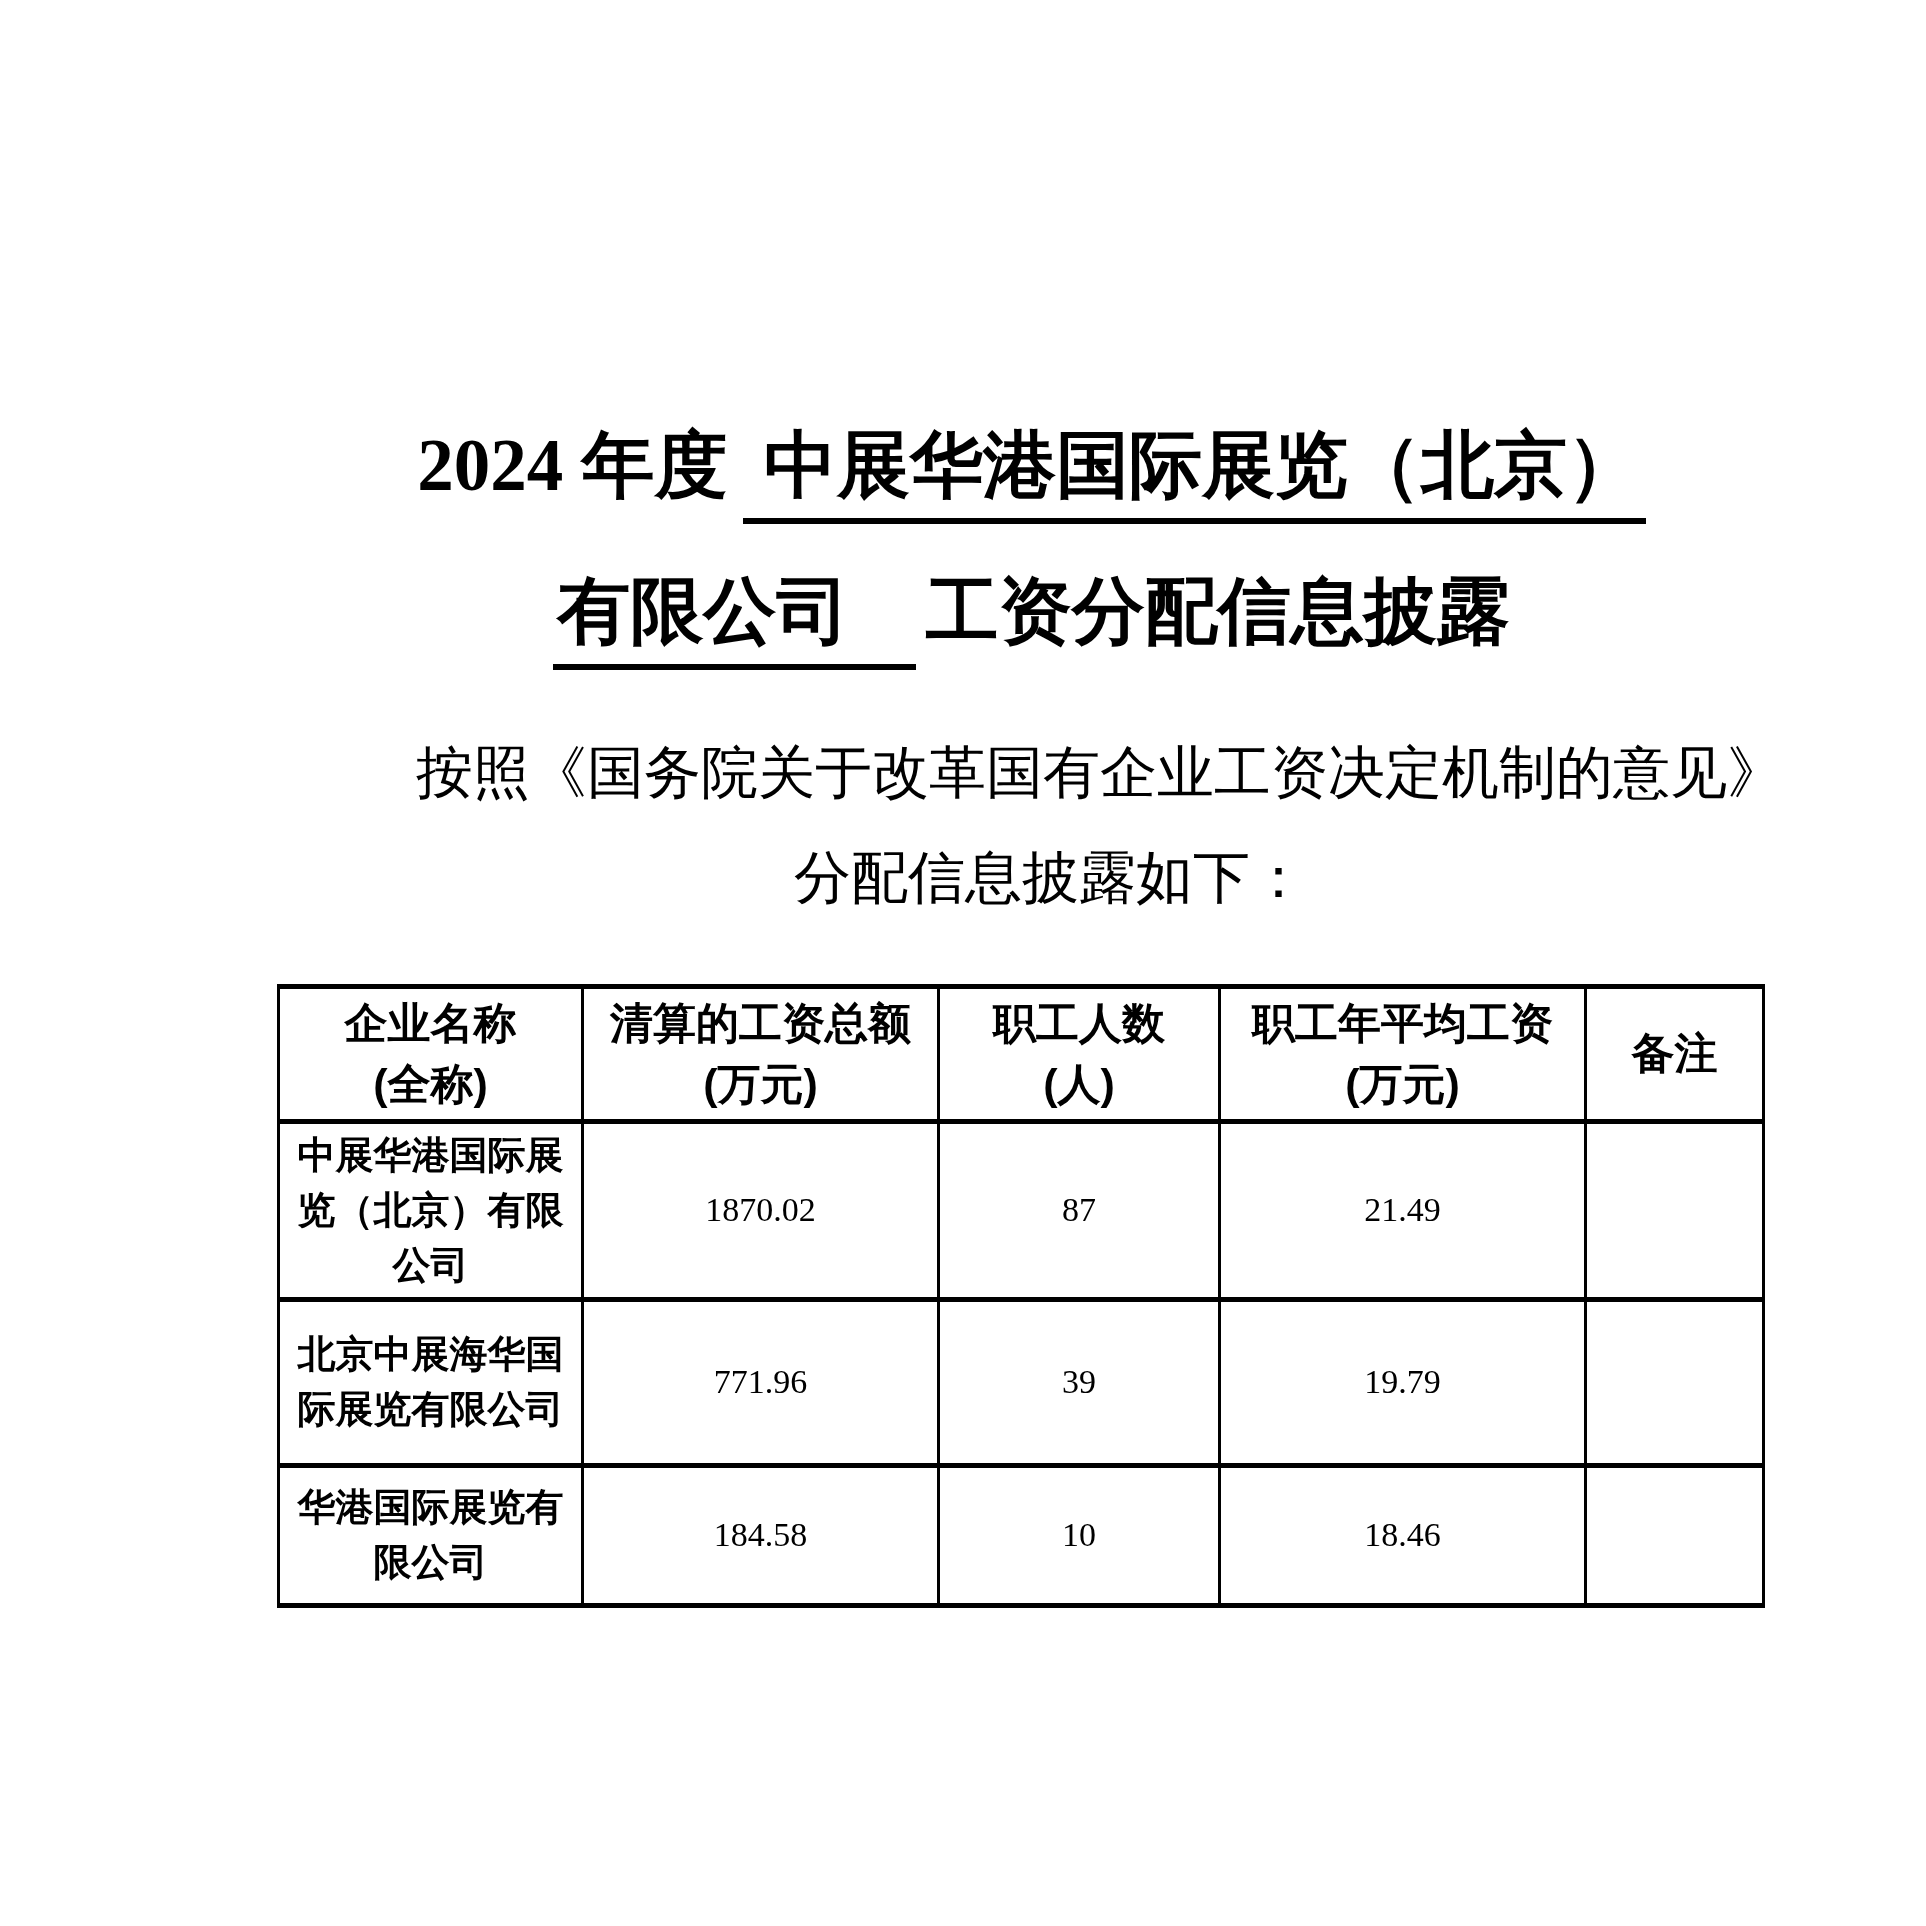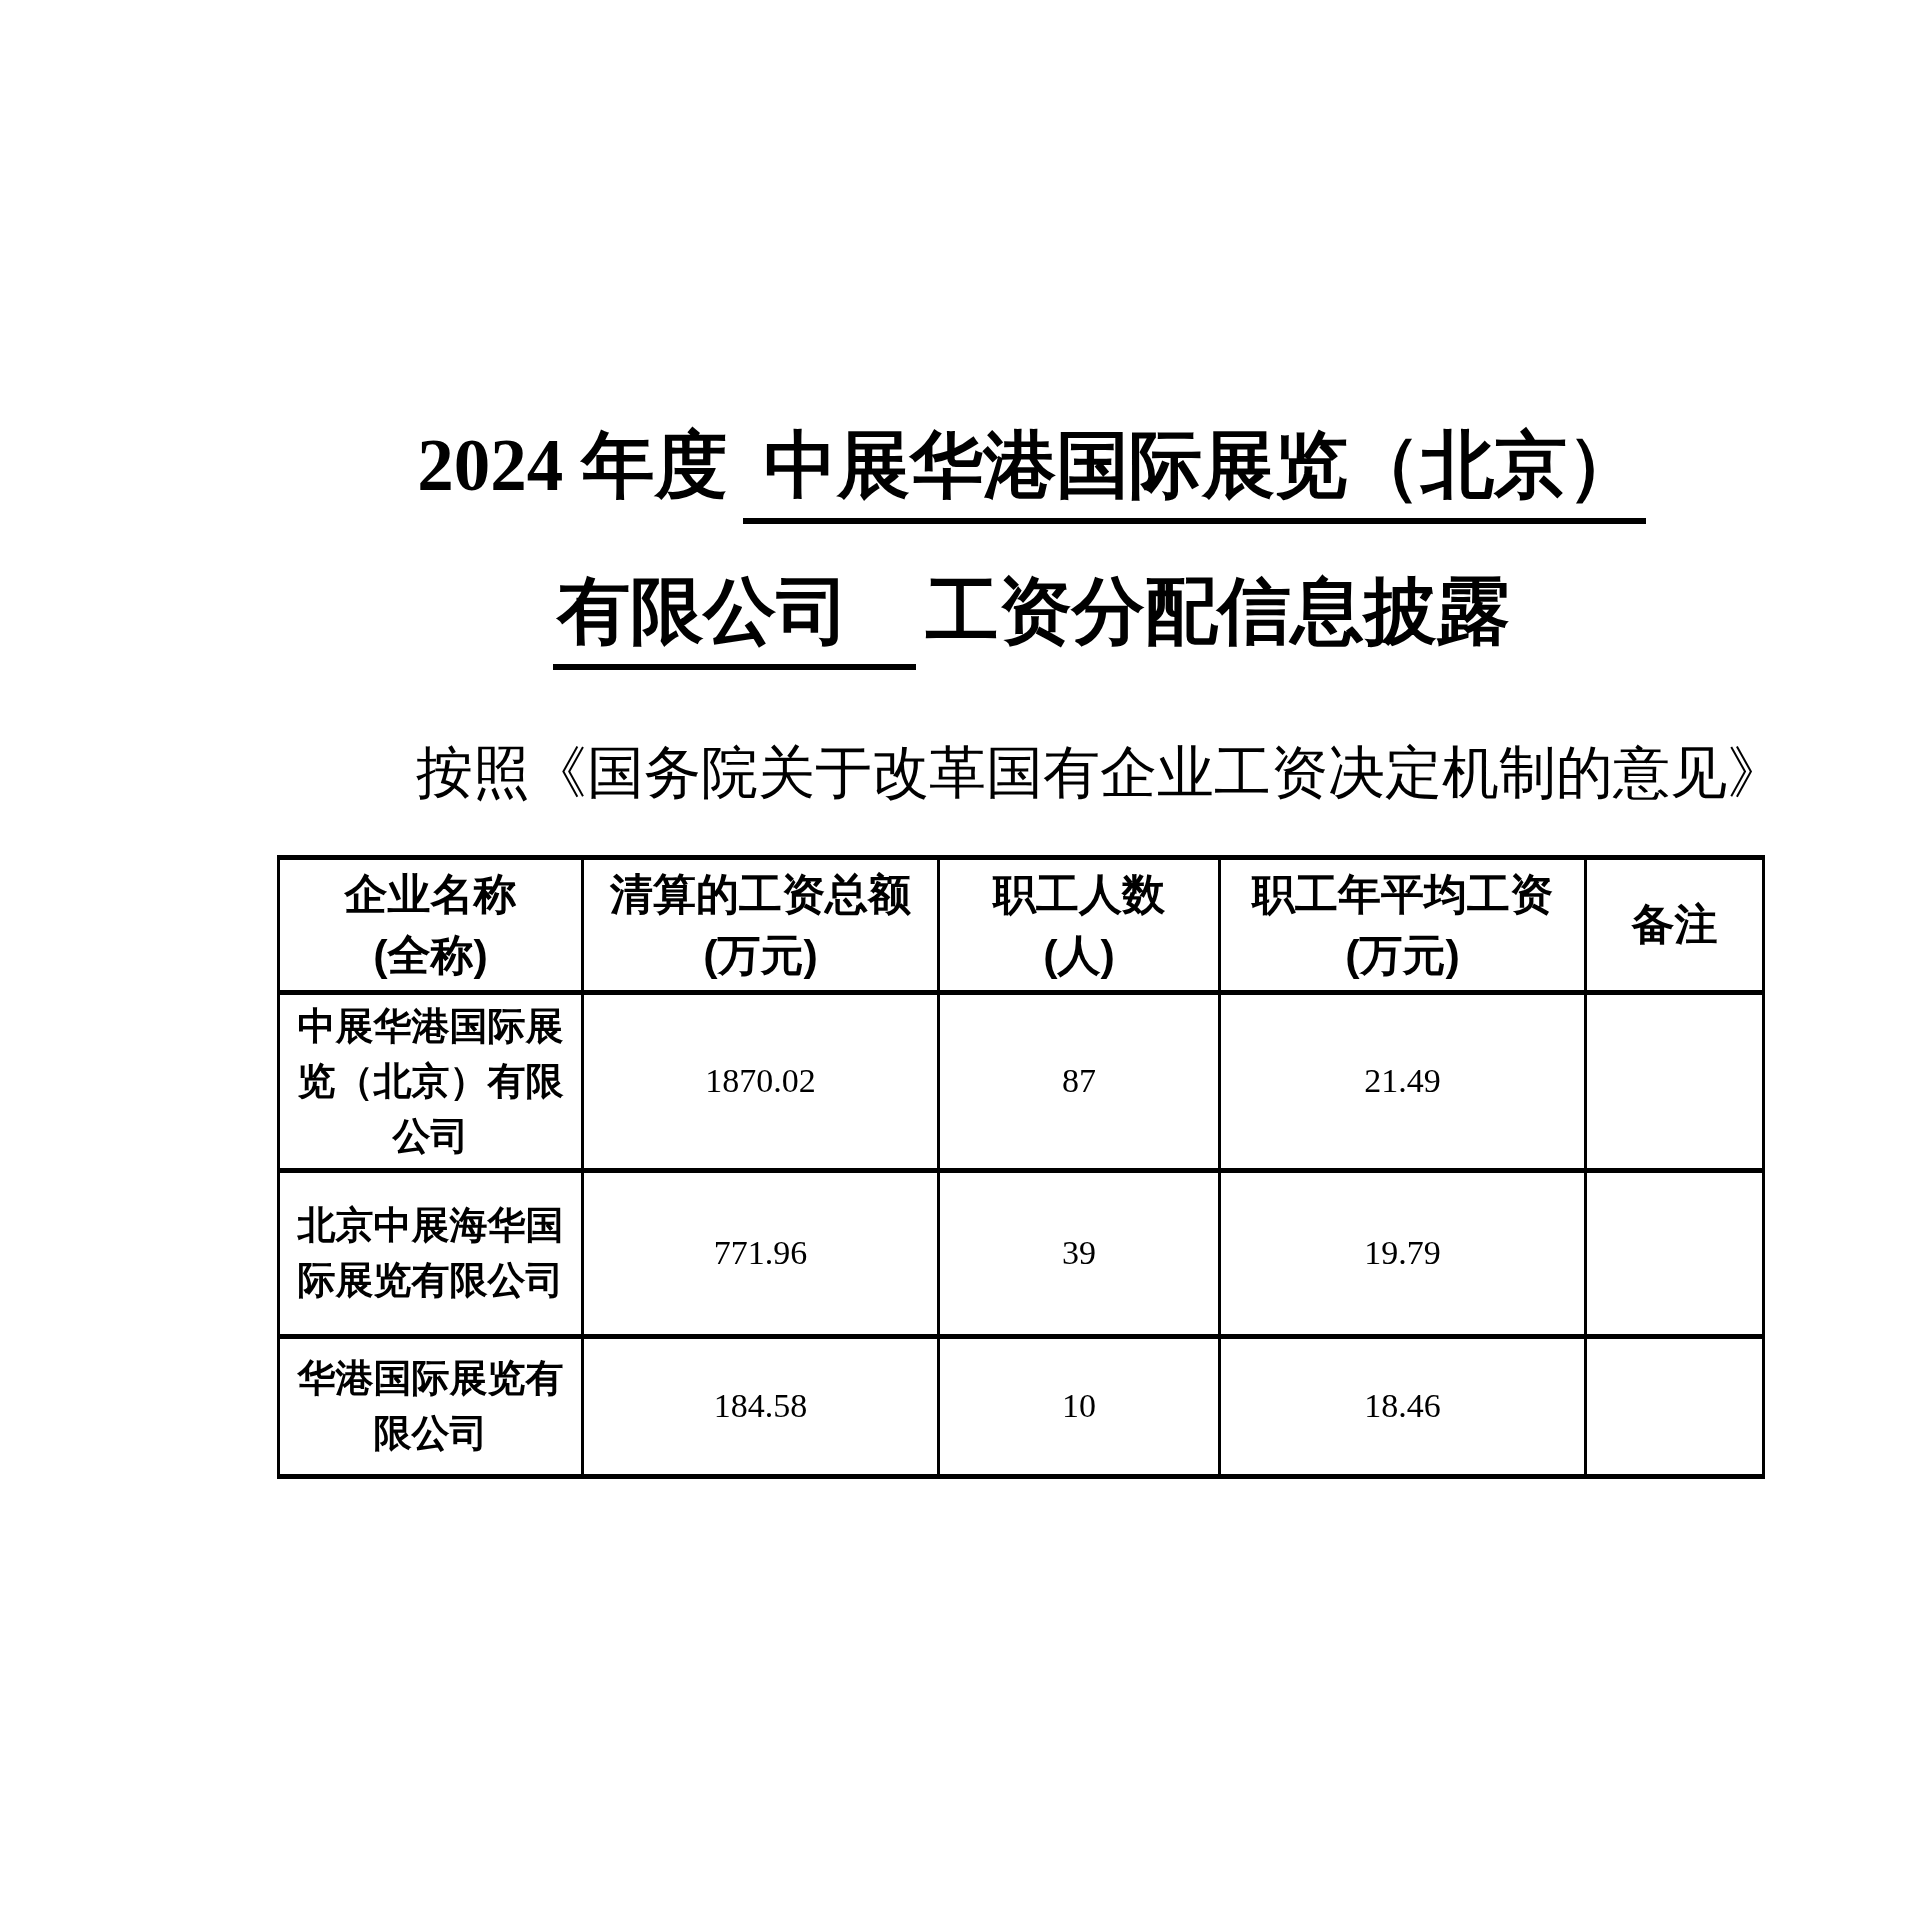--- a/index.html
+++ b/index.html
@@ -58,21 +58,21 @@
   .pline {
     line-height: 105px;
     white-space: nowrap;
   }
   .pline-first {
     text-indent: 87px;
   }
 
   
   table.salary {
-    margin-top: 30px;
+    margin-top: 54px;
     margin-left: 277px;
     width: 1485px;
     border-collapse: collapse;
     table-layout: fixed;
     border: 5.4px solid #000000;
     border-left-width: 3.9px;
     border-right-width: 3.9px;
   }
   table.salary th, table.salary td {
     border: 3.5px solid #000000;
@@ -119,20 +119,21 @@
     <div class="title-line">
       <span>2024 年度</span><span class="u u1">中展华港国际展览（北京）</span>
     </div>
     <div class="title-line">
       <span class="u u2">有限公司</span><span class="title-suffix">工资分配信息披露</span>
     </div>
   </div>
 
   <div class="para">
     <div class="pline pline-first">按照《国务院关于改革国有企业工资决定机制的意见》</div>
+    <div class="pline">分配信息披露如下：</div>
   </div>
 
   <table class="salary">
     <colgroup>
       <col style="width:304px">
       <col style="width:356px">
       <col style="width:281px">
       <col style="width:366px">
       <col style="width:178px">
     </colgroup>

